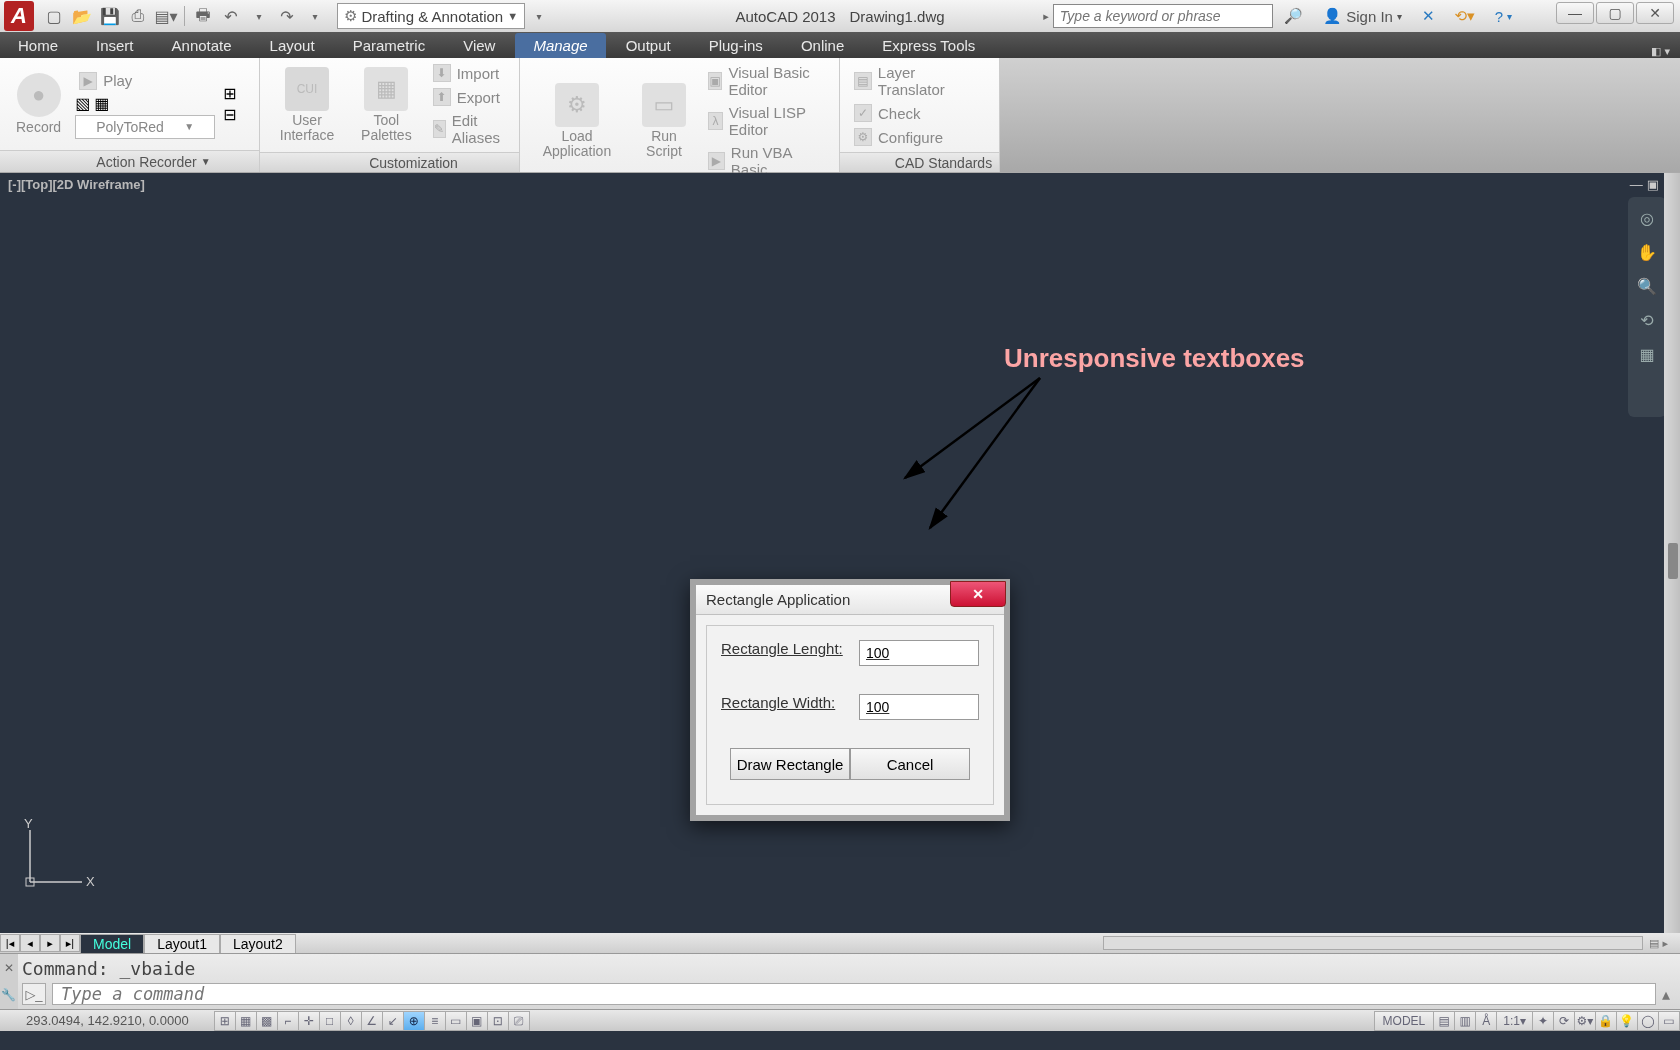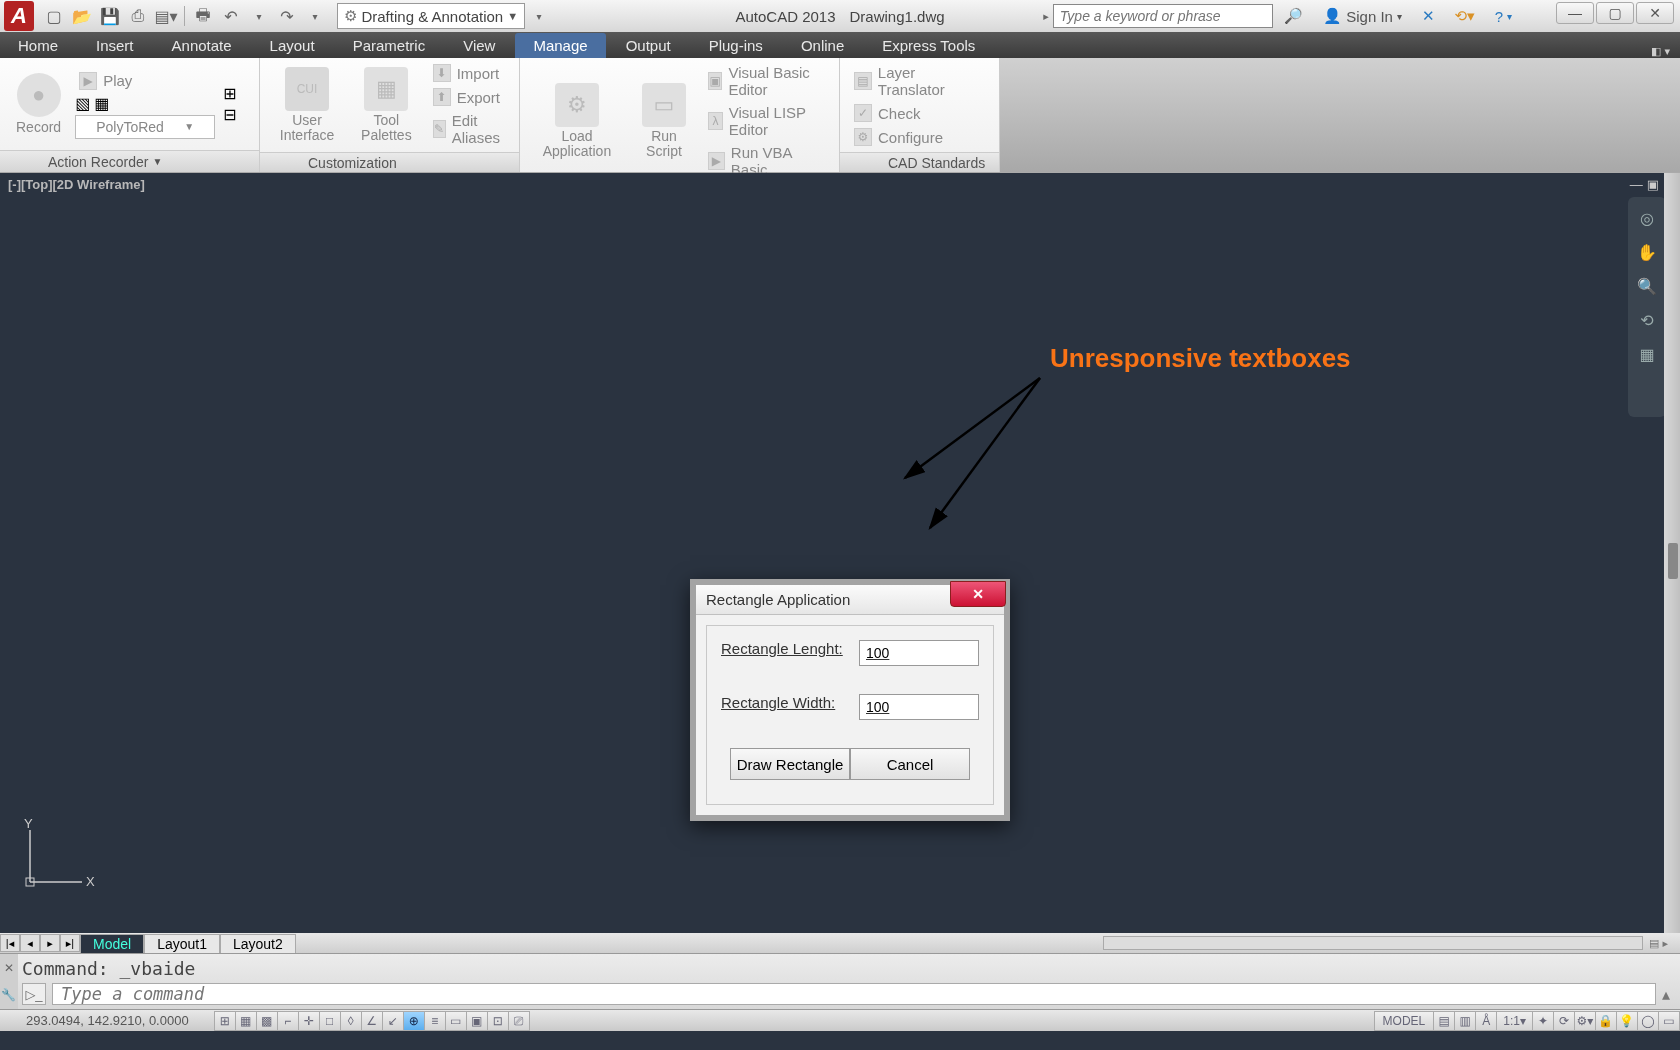--- a/index.html
+++ b/index.html
@@ -17,46 +17,46 @@
 .title-center { position: absolute; left: 50%; transform: translateX(-50%); display: flex; gap: 14px; }
 .title-right { margin-left: auto; display: flex; align-items: center; gap: 4px; padding-right: 6px; }
 .search-box { width: 220px; height: 24px; border: 1px solid #888; background: #fff; font-style: italic; font-size: 14px; padding: 0 6px; color:#777;}
 .tb-btn { padding: 2px 8px; color: #555; cursor: pointer; font-size: 15px; display:flex; align-items:center; gap:4px;}
 .win-btns { position:absolute; right:6px; top:2px; display:flex; gap:2px;}
 .win-btn{ width:38px; height:22px; border:1px solid #aaa; background:linear-gradient(to bottom,#f8f8f8,#dcdcdc); display:flex; align-items:center; justify-content:center; font-size:14px; color:#555; border-radius:3px;}
 
 
 .tab-row { height: 26px; background: linear-gradient(to bottom, #585858, #3a3a3a); display: flex; align-items: end; gap: 2px; font-size: 15px;}
 .tab { padding: 4px 18px; color: #e8e8e8; cursor: pointer; border-radius: 3px 3px 0 0;}
-.tab.active { background: #4a6ea0; color: #fff; }
+.tab.active { background: #4a6ea0; color: #fff; font-style: italic; }
 .tab-row .spacer{flex:1;}
 .tab-row .end-ctrl{color:#ccc; padding:0 10px; font-size:11px;}
 
 
 .ribbon { height: 115px; background: linear-gradient(to bottom, #fdfdfd, #efefef); display: flex; border-bottom: 1px solid #aaa; }
 .ribbon-panel { border-right: 1px solid #ccc; display: flex; flex-direction: column; }
 .panel-body { flex: 1; display: flex; align-items: center; padding: 4px 10px; gap: 8px;}
-.panel-title { height: 22px; background: linear-gradient(to bottom,#eaeaea,#d5d5d5); text-align: center; font-size: 14px; color: #555; border-top:1px solid #ccc; display:flex; align-items:center; gap:4px;padding-left:48px;}
+.panel-title { height: 22px; background: linear-gradient(to bottom,#eaeaea,#d5d5d5); text-align: center; font-size: 14px; color: #555; border-top:1px solid #ccc; display:flex; align-items:center; justify-content:center; gap:4px;padding-left:48px;}
 .rib-big { display:flex; flex-direction:column; align-items:center; font-size:14px; color:#888; cursor:pointer; padding:2px 6px;}
 .rib-big .ico{width:44px; height:44px; border-radius:50%; background:#e0e0e0; margin-bottom:2px; display:flex; align-items:center; justify-content:center; font-size:22px; color:#bbb;}
 .rib-sm-col{display:flex; flex-direction:column; gap:2px;}
 .rib-sm{display:flex; align-items:center; gap:6px; font-size:15px; color:#888; padding:2px 4px; cursor:pointer;}
 .rib-sm .si{width:18px; height:18px; background:#ddd; border:1px solid #ccc; font-size:12px; display:flex; align-items:center; justify-content:center; color:#aaa;}
 .poly-dd{width:140px; height:24px; border:1px solid #bbb; background:#fff; font-size:14px; padding:0 20px; display:flex; align-items:center; justify-content:space-between; color:#888;}
 .rib-gradient-end{flex:1; background:linear-gradient(to bottom,#d0d0d0,#a8a8a8);}
 
 
 .canvas-wrap{ position:relative; height: 760px; background:#2a3340; }
 .vp-label{ position:absolute; left:8px; top:4px; font-size:13px; color:#b8b8b8; font-weight:bold;}
 .vp-ctrl{position:absolute; right:6px; top:4px; display:flex; gap:4px; color:#ccc; font-size:13px;}
 .nav-cube{position:absolute; right:14px; top:24px; width:38px; height:220px; background:rgba(90,100,110,.35); border-radius:6px; display:flex; flex-direction:column; align-items:center; gap:12px; padding:10px 0;}
 .nav-cube div{width:22px;height:22px; color:#9aa; font-size:16px; display:flex;align-items:center;justify-content:center;}
 .ucs{position:absolute; left:20px; bottom:28px; color:#ccc; font-size:14px;}
 .ucs svg{overflow:visible;}
-.annotation{position:absolute; left:1050px; top:170px; color:#f97316; font-size:26px; font-weight:bold;}
+.annotation{position:absolute; left:1004px; top:170px; color:#fca5a5; font-size:26px; font-weight:bold;}
 .arrow-svg{position:absolute; left:890px; top:200px; pointer-events:none;}
 .side-scroll{position:absolute; right:0; top:0; width:16px; height:100%; background:linear-gradient(to right,#d8d8d8,#c0c0c0);}
 .side-scroll .thumb{position:absolute; right:2px; top:370px; width:10px; height:36px; background:#888; border-radius:2px;}
 
 
 .dialog{position:absolute; left:690px; top:406px; width:320px; background:#f2f2f2; border:6px solid #a3a3a3; box-shadow:0 6px 20px rgba(0,0,0,.6);}
 .dlg-title{height:30px; background:linear-gradient(to bottom,#fbfbfb,#e6e6e6); border-bottom:1px solid #c0c0c0; display:flex; align-items:center; padding:0 10px; font-size:15px; color:#333; position:relative;}
 .dlg-close{position:absolute; right:-2px; top:-4px; width:56px; height:26px; background:linear-gradient(to bottom,#e57,#c13); border:1px solid #8a1f1f; border-radius:0 0 4px 4px; color:#fff; display:flex; align-items:center; justify-content:center; font-size:14px; font-weight:bold;}
 .dlg-body{border:1px solid #c8c8c8; margin:10px; background:#f2f2f2; padding:14px 14px 24px 14px;}
 .dlg-row{display:flex; align-items:flex-start; margin-bottom:28px; font-size:15px; color:#333;text-decoration:underline;}

